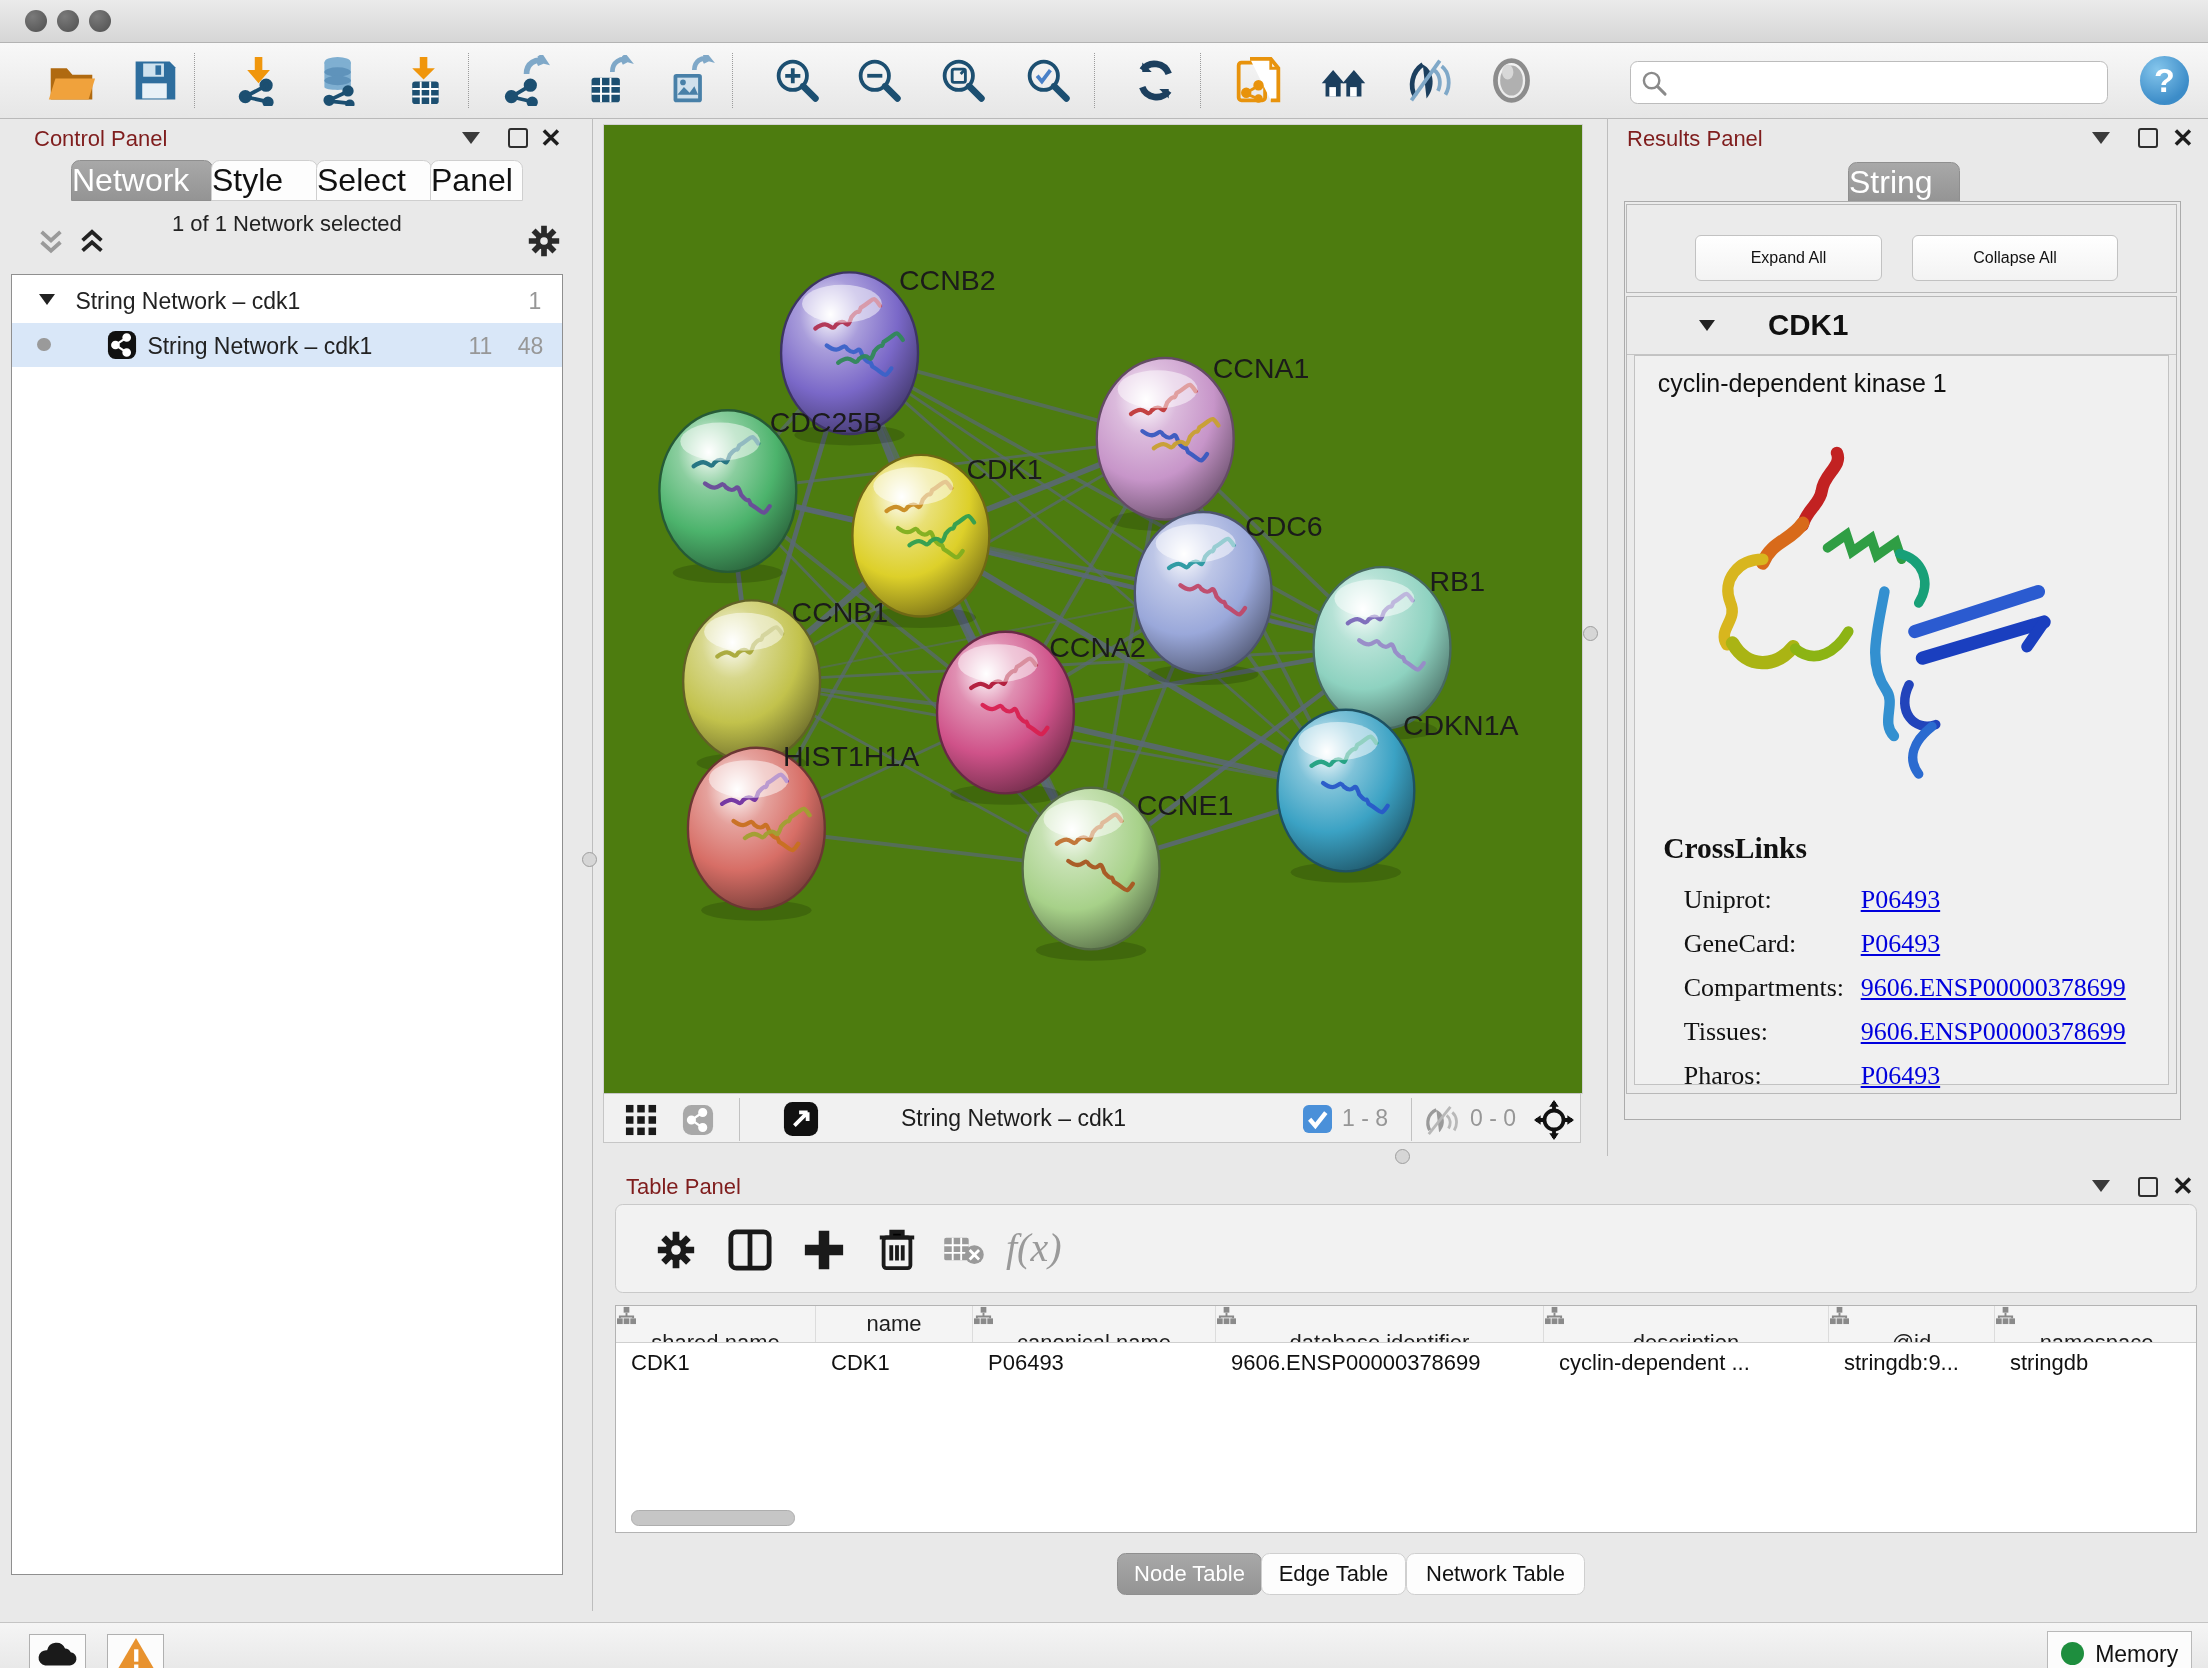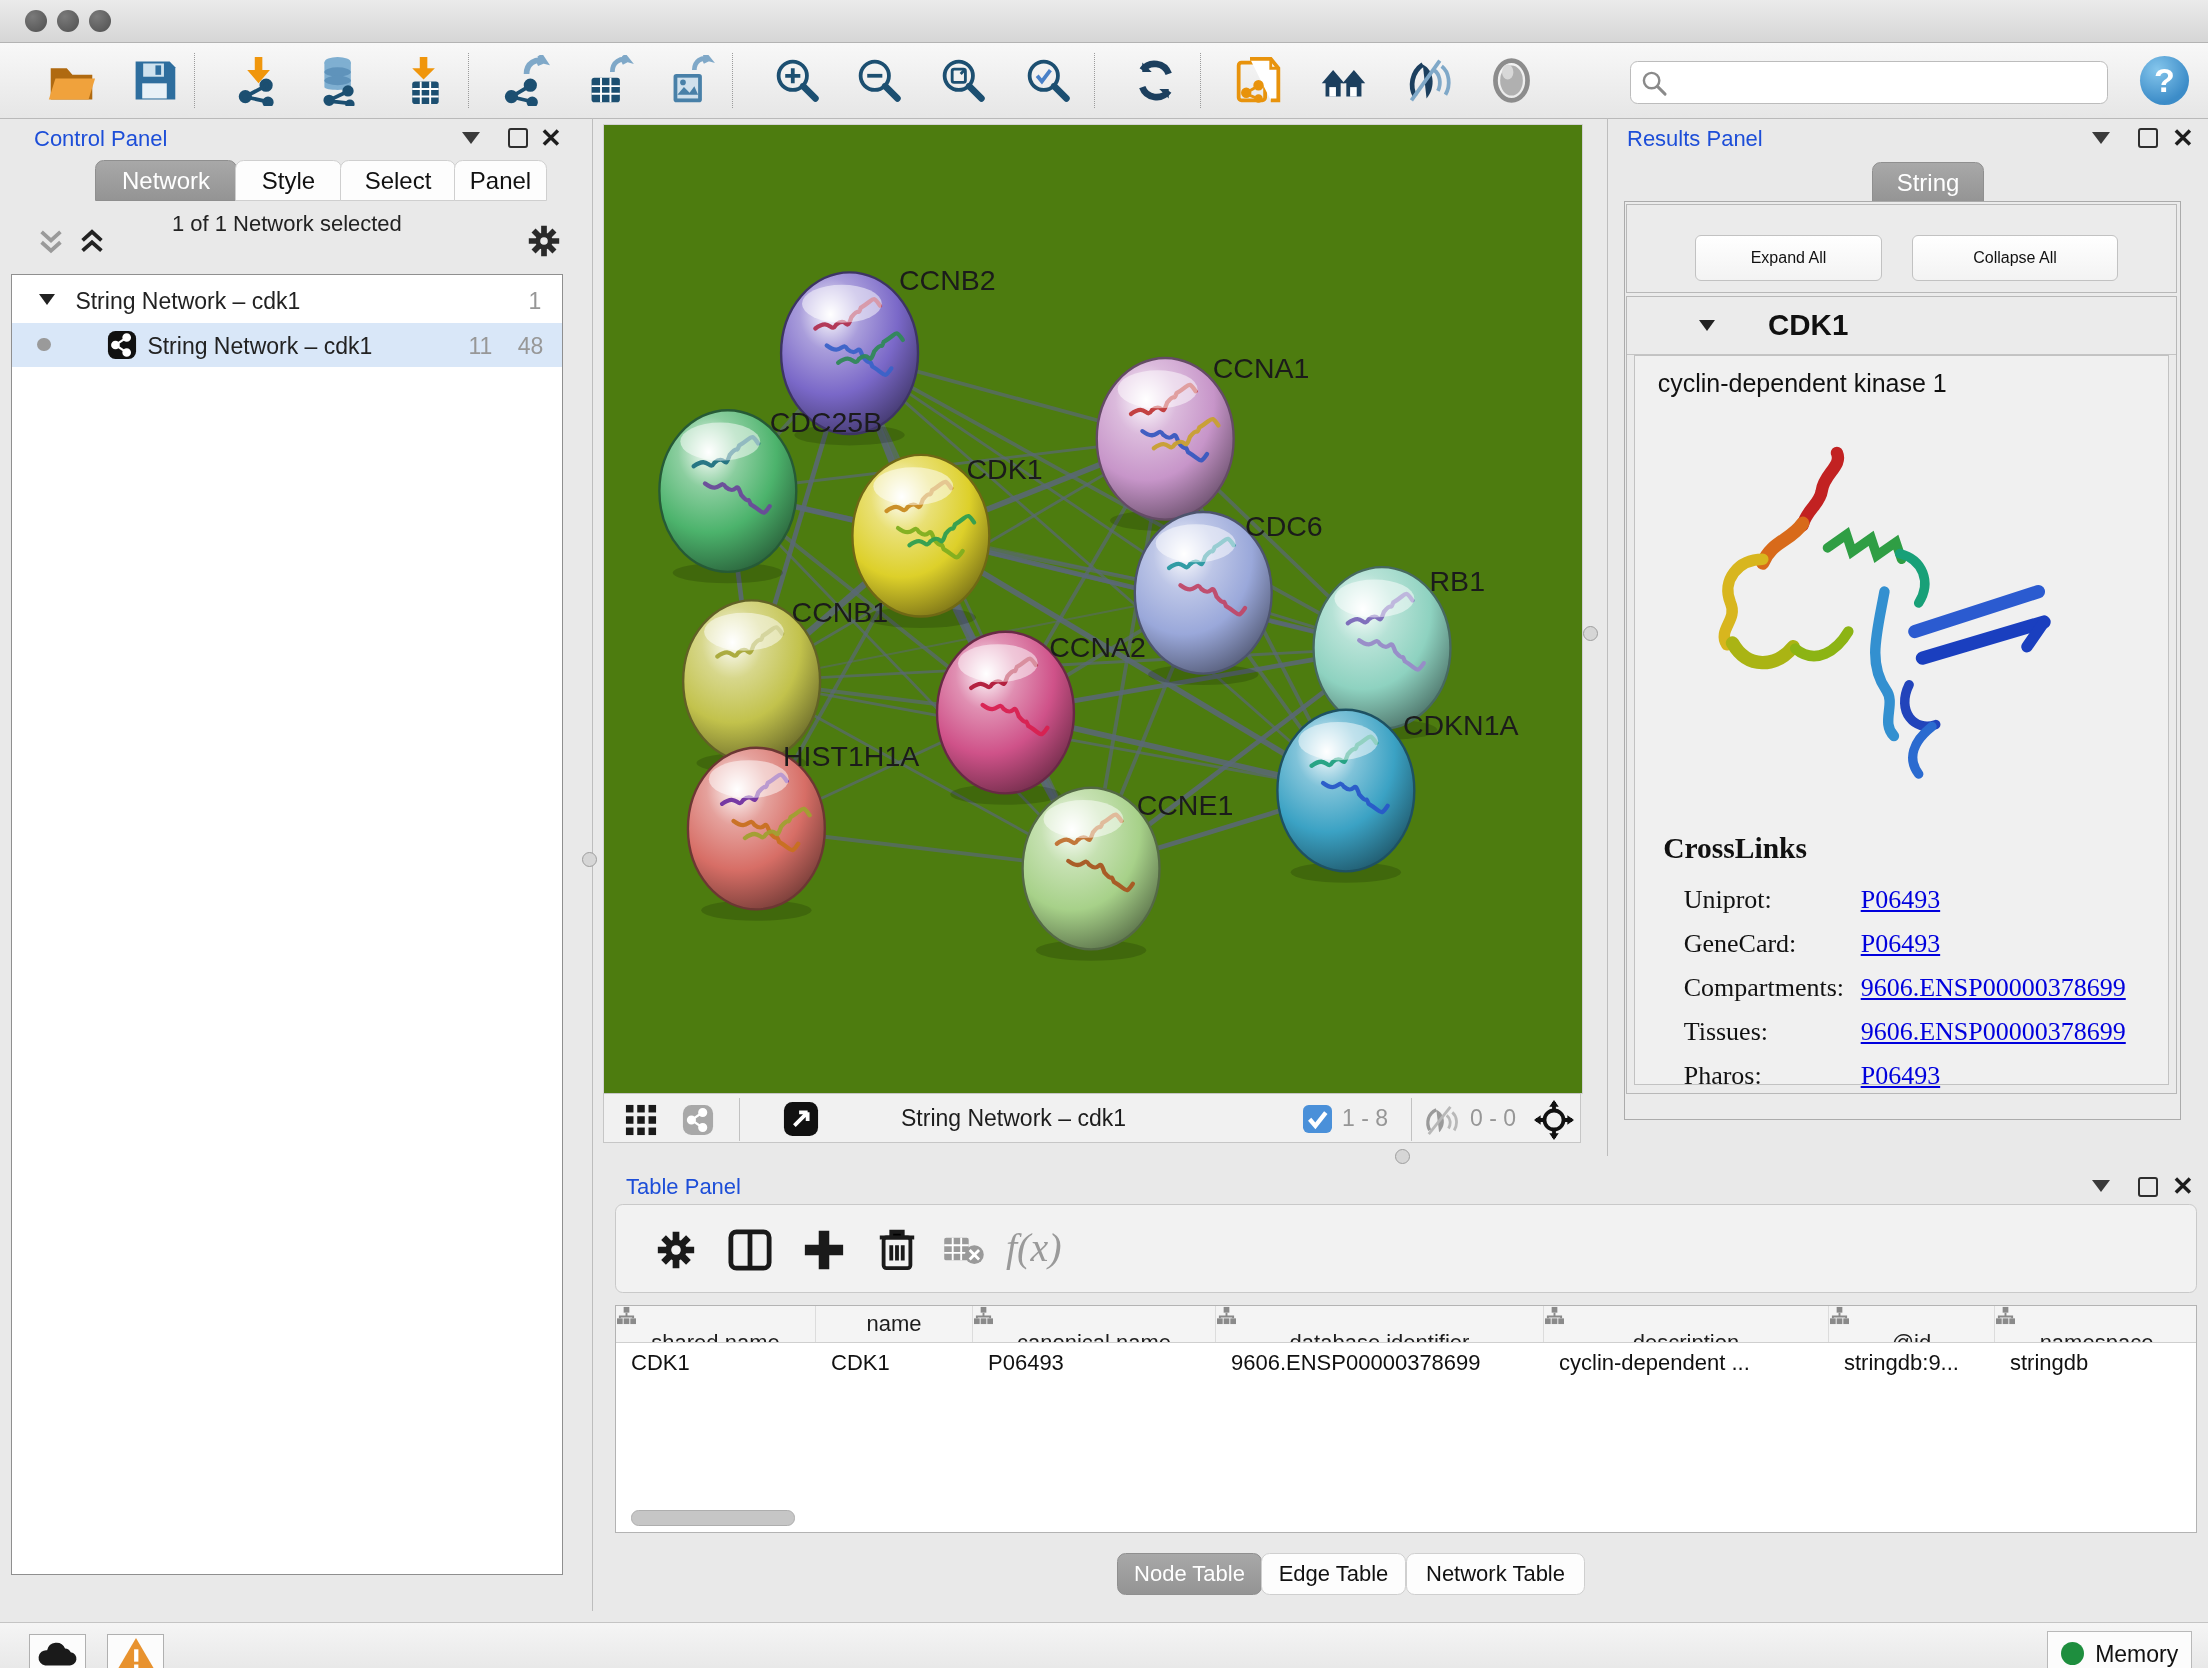--- a/index.html
+++ b/index.html
@@ -20,31 +20,31 @@
   .tsep{position:absolute;top:9.5px;height:55px;width:0;border-left:1.9px dotted #9b9b9b;}
   .searchbox{position:absolute;left:1630px;top:18px;width:476px;height:41px;
     background:#fff;border:1.4px solid #bcbcbc;border-radius:7.6px;}
   .searchbox svg{position:absolute;left:9.5px;top:7.6px;}
   .searchbox input{position:absolute;left:44px;top:3.8px;width:418px;height:30px;
     border:none;outline:none;font-size:23px;font-family:"Liberation Sans",sans-serif;background:transparent;}
   .helpbtn{position:absolute;left:2140px;top:13.3px;width:49px;height:49px;border-radius:50%;
     background:radial-gradient(circle at 35% 28%,#85c6ec,#3c8cc8 70%);color:#fff;
     font-size:34px;font-weight:bold;text-align:center;line-height:49px;}
   
-  .panel-title{position:absolute;font-size:22px;color:#1d4ed8;}
+  .panel-title{position:absolute;font-size:22px;color:#7f1d1d;}
   .ph-tri{position:absolute;width:0;height:0;border-left:9.5px solid transparent;
     border-right:9.5px solid transparent;border-top:12.4px solid #3a3a3a;}
   .ph-sq{position:absolute;width:16px;height:16px;border:2.4px solid #2e2e2e;border-radius:2.9px;}
   .ph-x{position:absolute;font-size:26px;font-weight:bold;color:#1e1e1e;line-height:19px;}
   .vborder{position:absolute;width:0;border-left:1px solid #bdbdbd;}
   .split-dot{position:absolute;width:13.3px;height:13.3px;border-radius:50%;
     background:#d6d6d6;border:1px solid #9e9e9e;}
   
   .tab{position:absolute;height:39px;background:#fdfdfd;border:1px solid #cfcfcf;
-    border-radius:8.6px 8.6px 0 0;text-align:center;font-size:24px;color:#111;line-height:39px;margin-left:24px;}
+    border-radius:8.6px 8.6px 0 0;text-align:left;font-size:32px;color:#111;line-height:39px;}
   .tab.sel{background:linear-gradient(#a8a8a8,#949494);color:#fff;border-color:#8f8f8f;}
   .cp-netbar{position:absolute;left:11.4px;top:211px;width:551px;height:59px;}
   .chev{position:absolute;top:17px;}
   .cp-status{position:absolute;left:0;right:0;top:0;text-align:center;font-size:22px;color:#222;}
   .cp-tree{position:absolute;left:11.4px;top:274px;width:550px;height:1299px;
     background:#fff;border:1.4px solid #8f8f8f;}
   .tree-row{position:absolute;left:0;width:100%;height:44px;font-size:23px;}
   .tree-tri{position:absolute;left:27px;top:15px;width:0;height:0;border-left:8.6px solid transparent;
     border-right:8.6px solid transparent;border-top:11.4px solid #222;}
   .tree-count{position:absolute;color:#979797;top:9.5px;}

